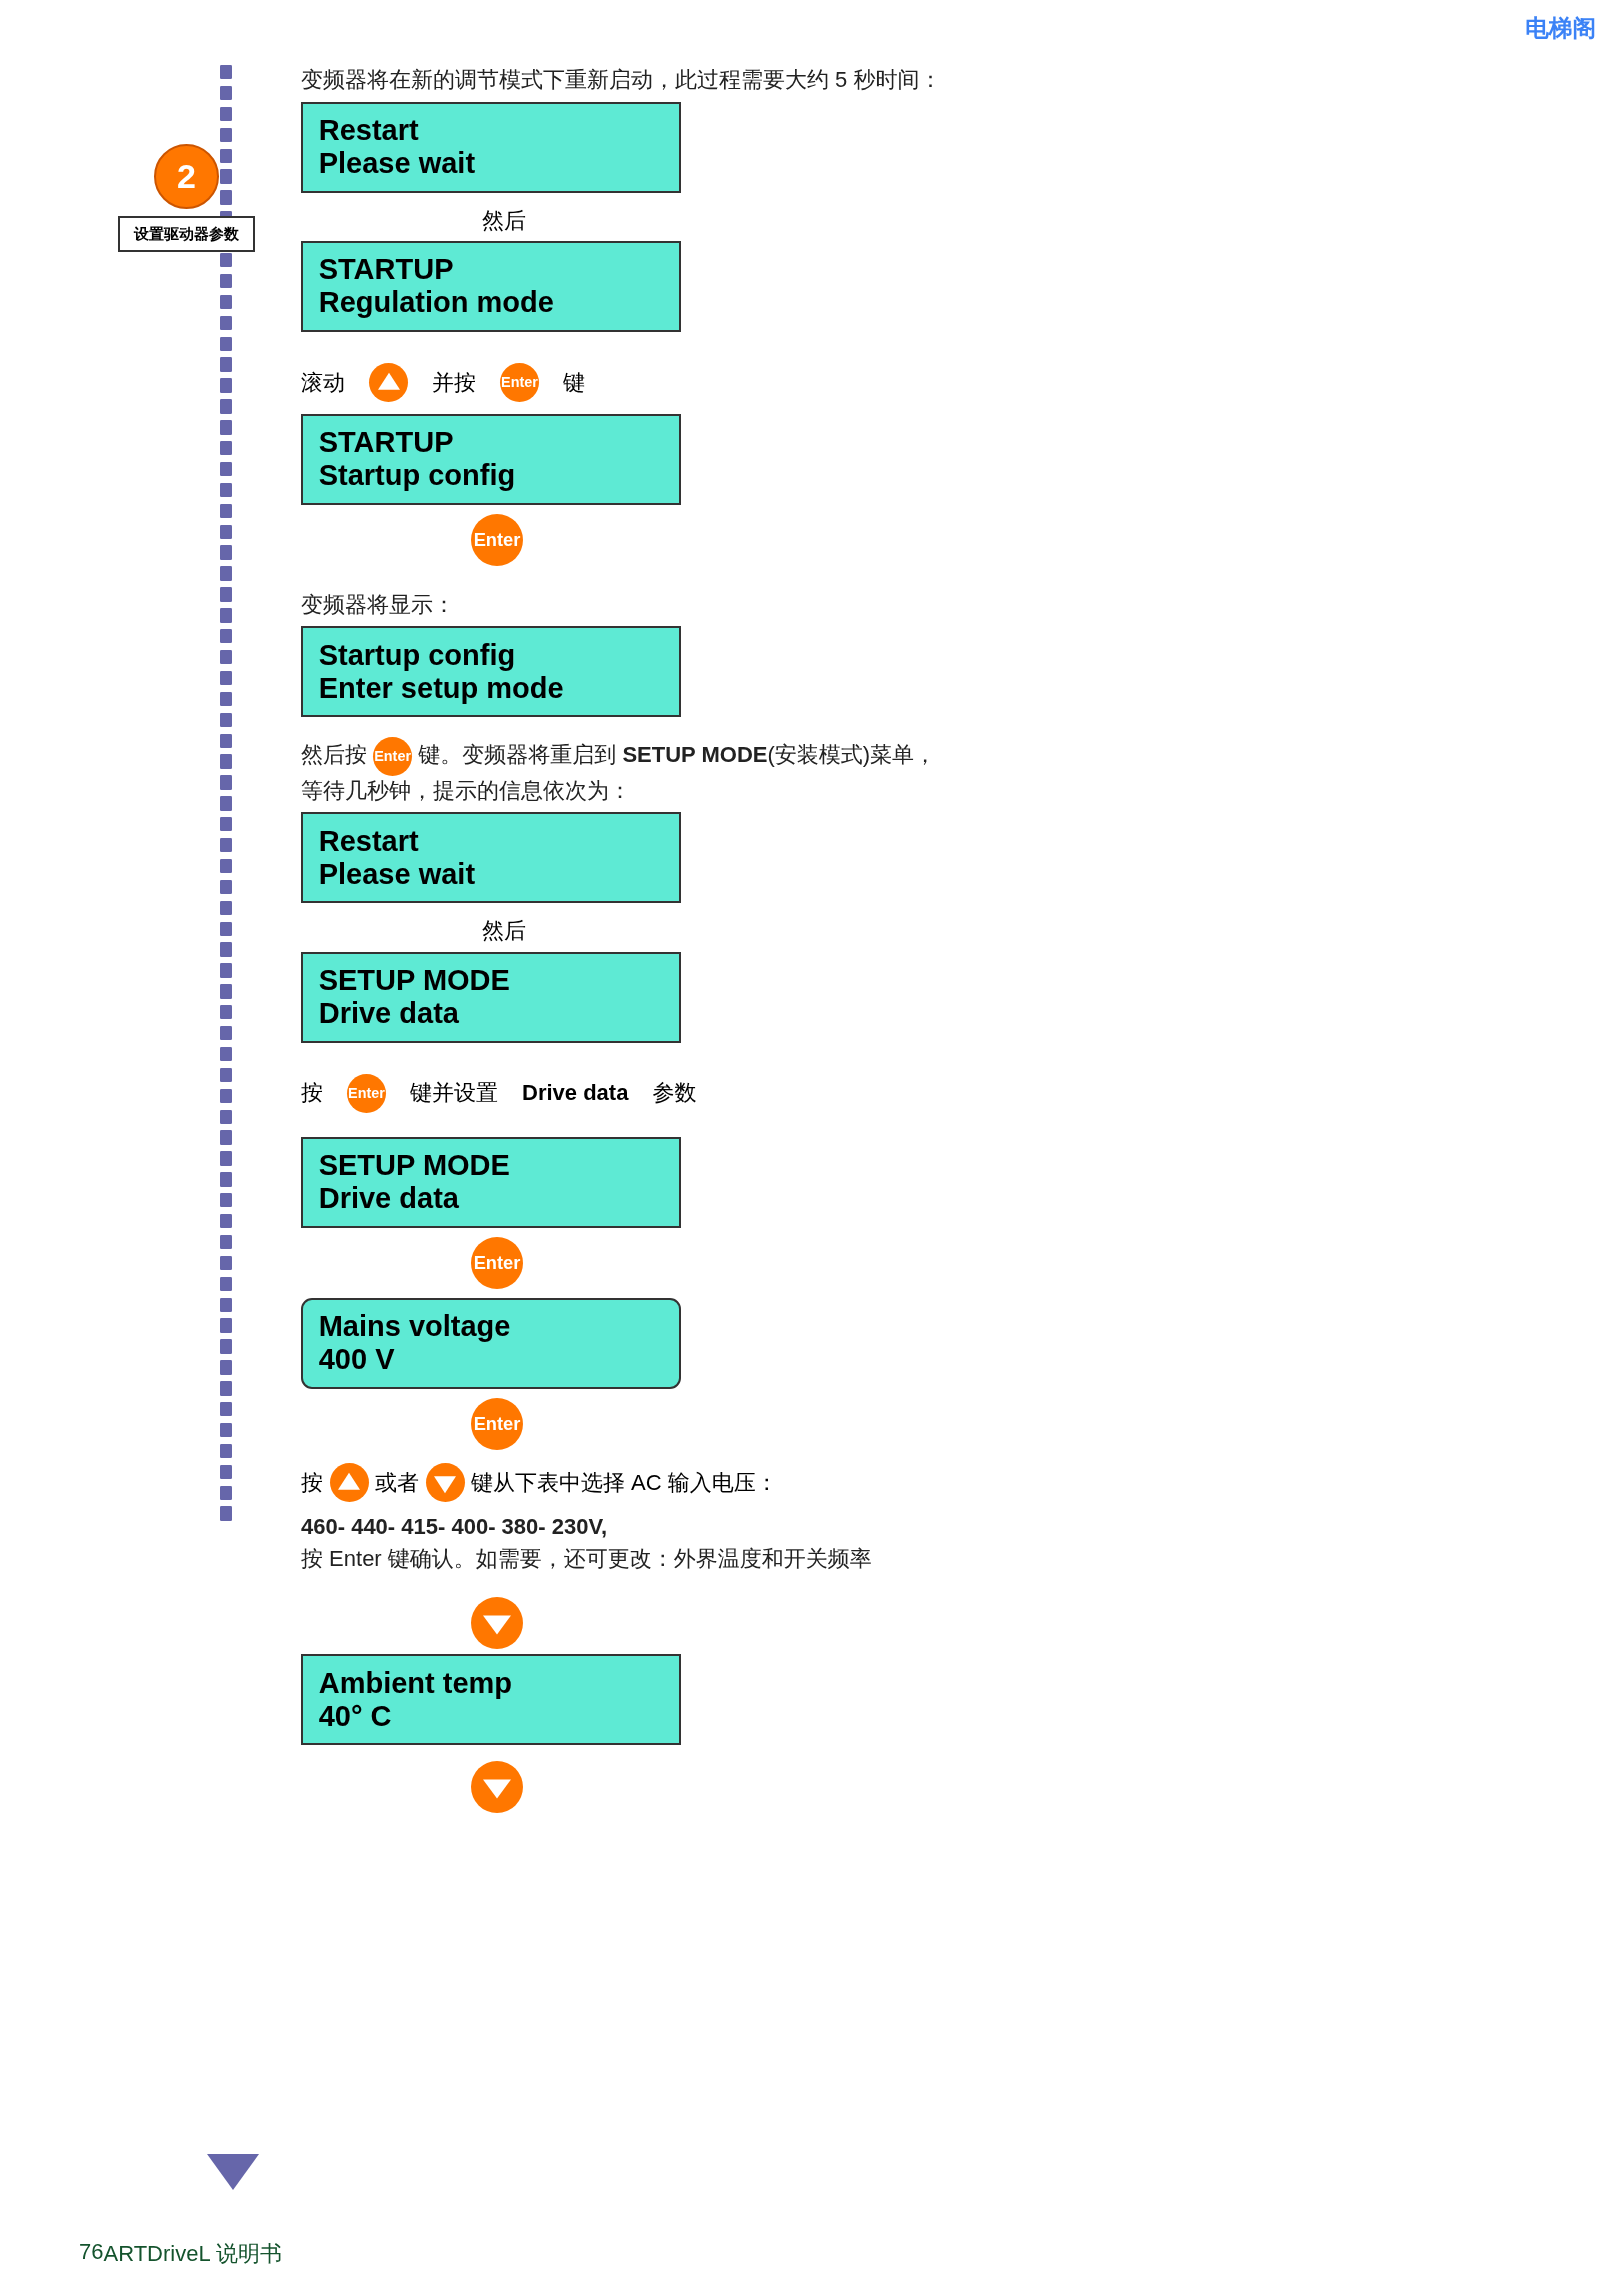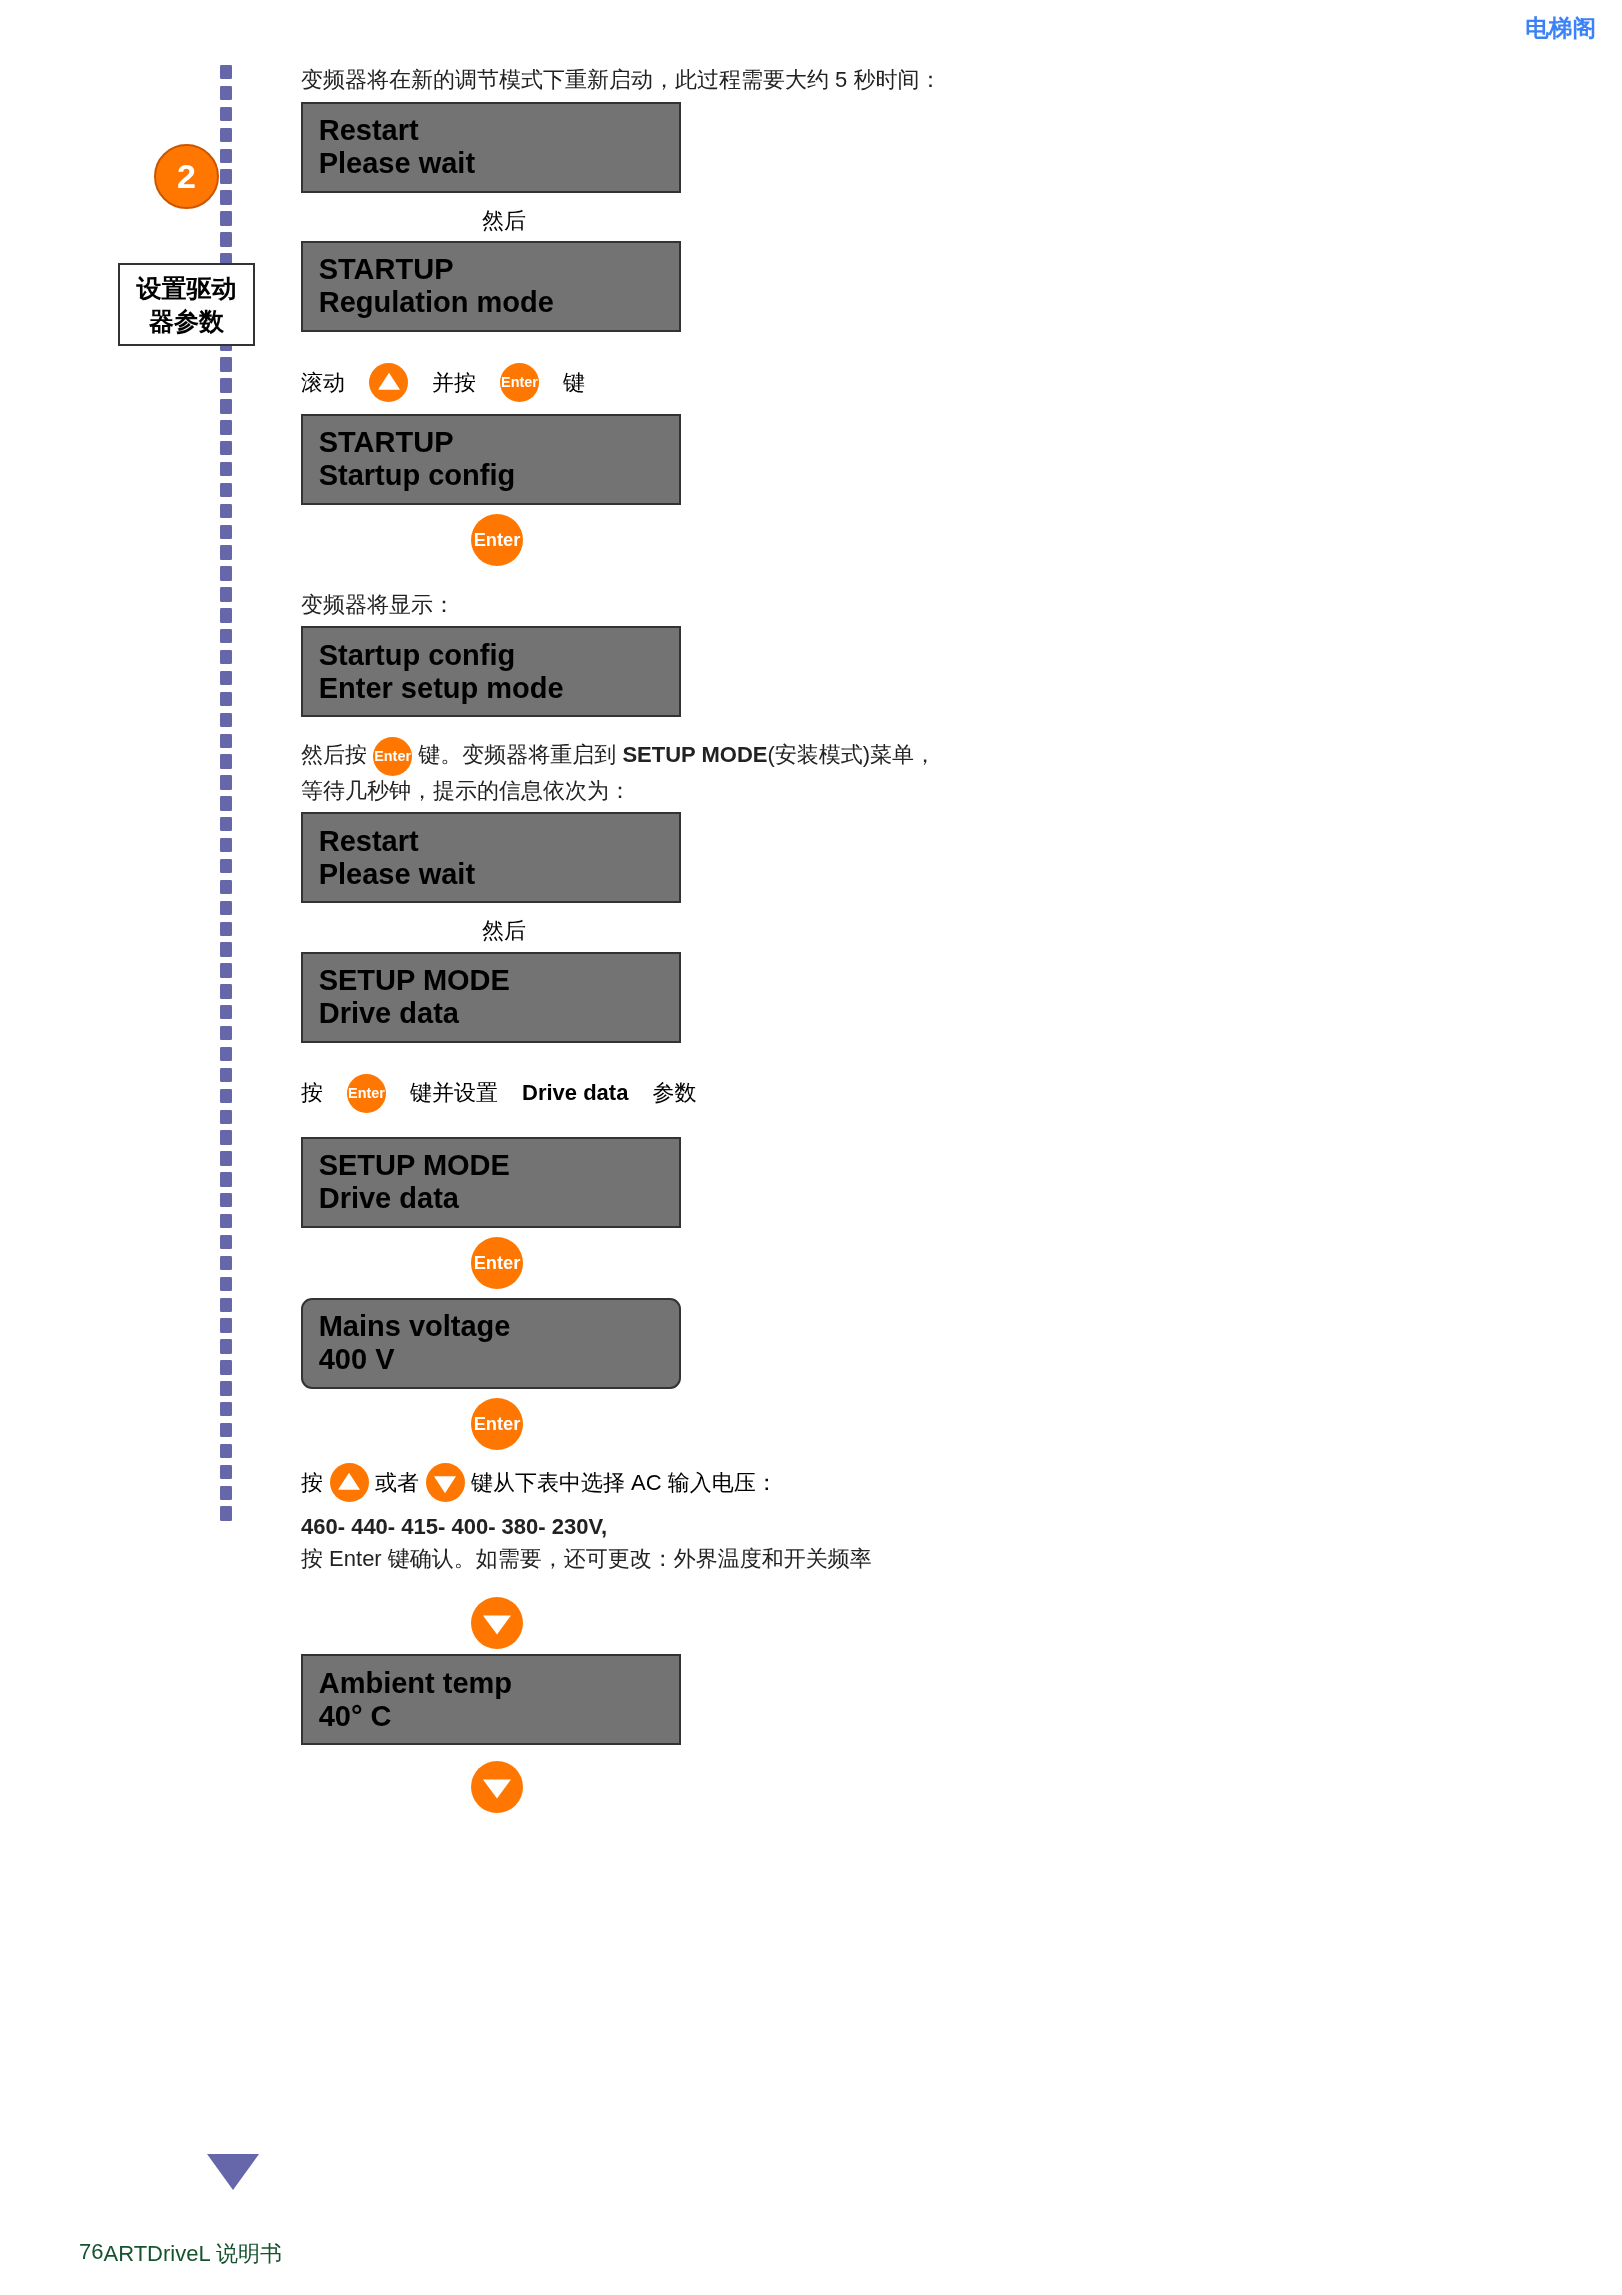--- a/index.html
+++ b/index.html
@@ -84,42 +84,41 @@
 
     
     .step-label {
       position: absolute;
       left: 39px;
       top: 151px;
       width: 137px;
       text-align: center;
       border: 2px solid #333;
       padding: 6.5px 5.2px;
-      font-size: 25px;
+      font-size: 15px;
       font-weight: bold;
       background: #fff;
       z-index: 10;
-      margin-top: 47px;
     }
 
     
     .content-area {
       position: absolute;
       left: 222px;
       top: 0;
       right: 0;
     }
 
     
     .display-box {
       border: 2px solid #333;
       padding: 10.5px 15.7px;
       display: inline-block;
       min-width: 380px;
-      background: #737373;
+      background: #5eead4;
     }
 
     .display-box .line1 {
       font-size: 29px;
       font-weight: bold;
       display: block;
     }
 
     .display-box .line2 {
       font-size: 29px;

